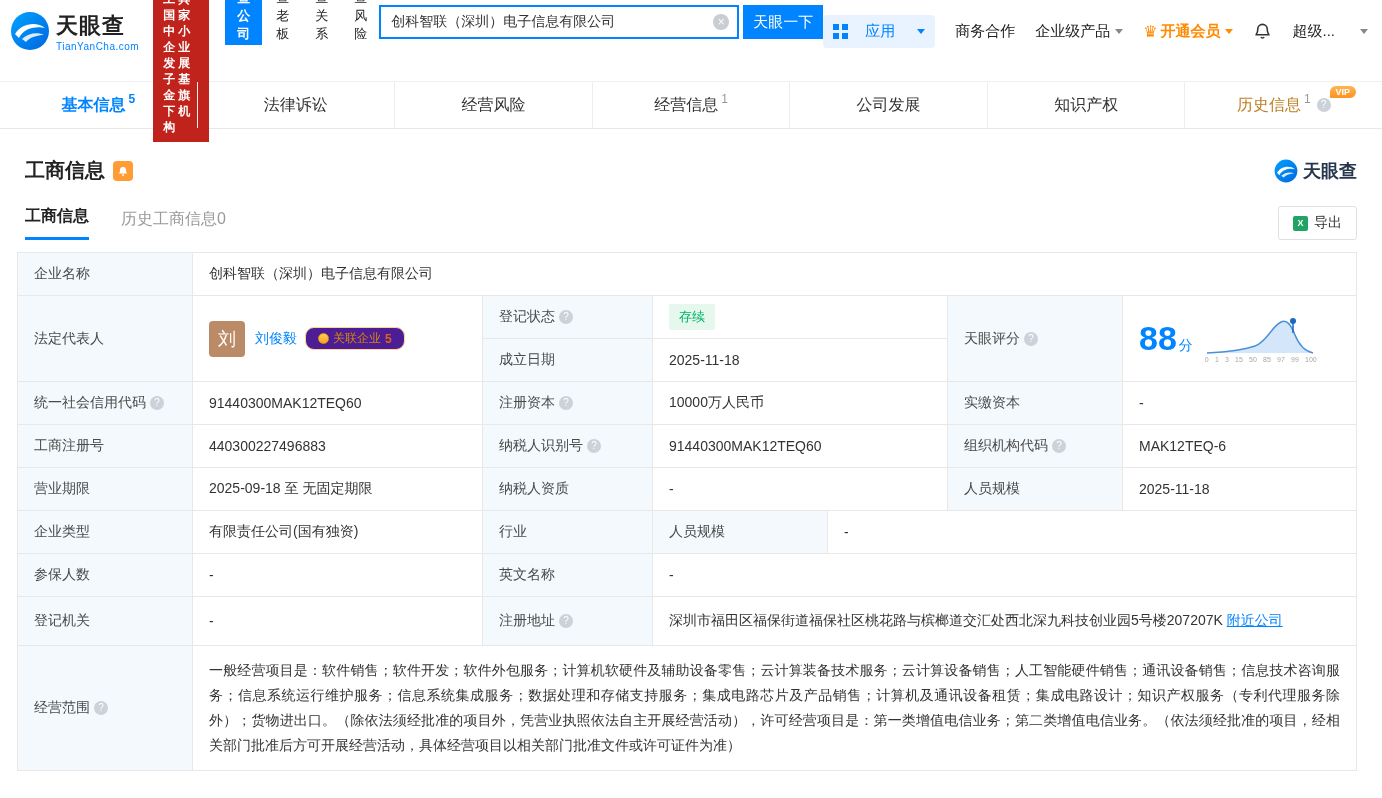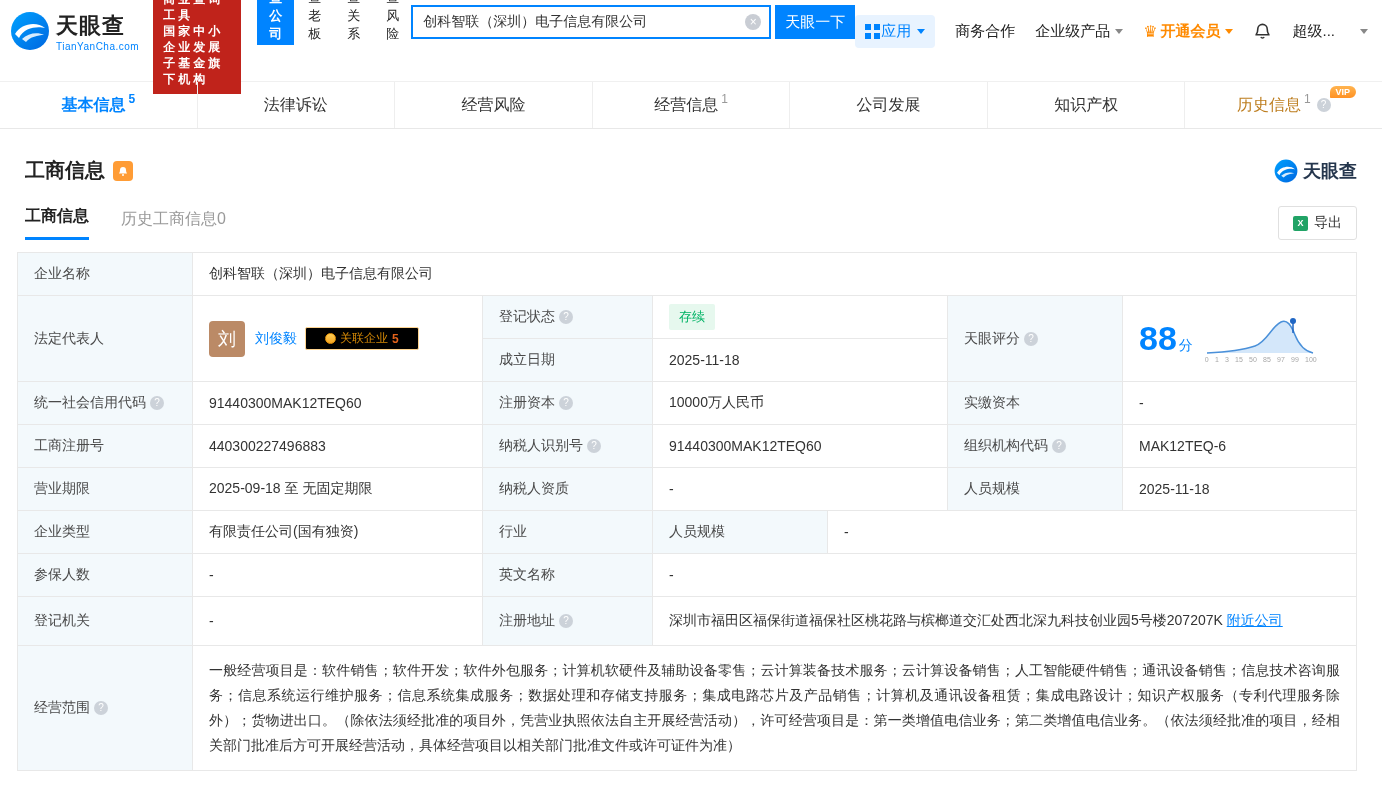--- a/index.html
+++ b/index.html
@@ -21,21 +21,21 @@
   .srow { display:flex; }
   .sinput { width:360px; height:34px; border:2px solid #0084ff; display:flex; align-items:center; background:#fff; }
   .sinput input { flex:1; border:none; outline:none; font-size:14px; padding:0 10px; color:#333;
     font-family:"Liberation Sans","DejaVu Sans",sans-serif; }
   .clear { width:16px; height:16px; border-radius:50%; background:#c9cdd4; color:#fff; font-size:12px;
     line-height:16px; text-align:center; margin-right:8px; cursor:pointer; }
   .sbtn { width:80px; height:34px; margin-left:4px; background:#0084ff; color:#fff; border:none;
     font-size:15px; cursor:pointer; font-family:inherit; }
   .topnav { display:flex; align-items:center; gap:20px; margin-left:auto; font-size:15px; color:#222; white-space:nowrap; }
   .navitem { cursor:pointer; display:inline-flex; align-items:center; }
-  .appchip { display:inline-flex; align-items:center; gap:1px; background:#e8f3ff; color:#0084ff;
+  .appchip { display:inline-flex; align-items:center; gap:17px; background:#e8f3ff; color:#0084ff;
     padding:7px 10px; border-radius:4px; cursor:pointer; font-size:15px; }
   .caret { width:0; height:0; border-left:4px solid transparent; border-right:4px solid transparent;
     border-top:5px solid #888; display:inline-block; margin-left:5px; }
   .caret.blue { border-top-color:#0084ff; }
   .caret.orange { border-top-color:#ff8a00; }
   .vipnav { color:#ff8a00; font-weight:bold; }
   .crown { color:#ff8a00; font-size:16px; margin-right:3px; }
   .bellbtn { cursor:pointer; display:inline-flex; }
 
   
@@ -84,21 +84,21 @@
   .flex1 { flex:1; }
   .mid { width:465px; flex:none; display:flex; flex-direction:column; }
   .mid .subrow { display:flex; flex:1; border-bottom:1px solid #e8e8e8; }
   .mid .subrow.last { border-bottom:none; }
   .mid .c4m { width:295px; flex:none; }
 
   .avatar { width:36px; height:36px; background:#bb8a66; color:#fff; font-size:18px; border-radius:4px;
     display:inline-flex; align-items:center; justify-content:center; flex:none; }
   .replink { color:#0084ff; text-decoration:none; margin:0 8px 0 10px; cursor:pointer; }
   .relbadge { display:inline-flex; align-items:center; gap:4px; border:1px solid #ffd591;
-    background:#000000; color:#d48806; font-size:12px; padding:2px 19px; border-radius:2px; cursor:pointer; }
+    background:#4c1d95; color:#d48806; font-size:12px; padding:2px 12px; border-radius:9px; cursor:pointer; }
   .relbadge b { color:#e2621b; font-weight:bold; }
   .medal { width:11px; height:11px; border-radius:50%; background:linear-gradient(#ffce54,#f5a623);
     display:inline-block; border:1px solid #e8940a; }
   .greenbadge { background:#e6f8ee; color:#00b365; font-size:13px; padding:4px 10px; border-radius:2px; }
 
   .scorecell { gap:12px; }
   .scorenum { color:#0084ff; white-space:nowrap; }
   .scorenum .n { font-size:34px; font-weight:bold; }
   .scorenum .u { font-size:14px; margin-left:2px; }
   .chart { width:112px; display:flex; flex-direction:column; }

